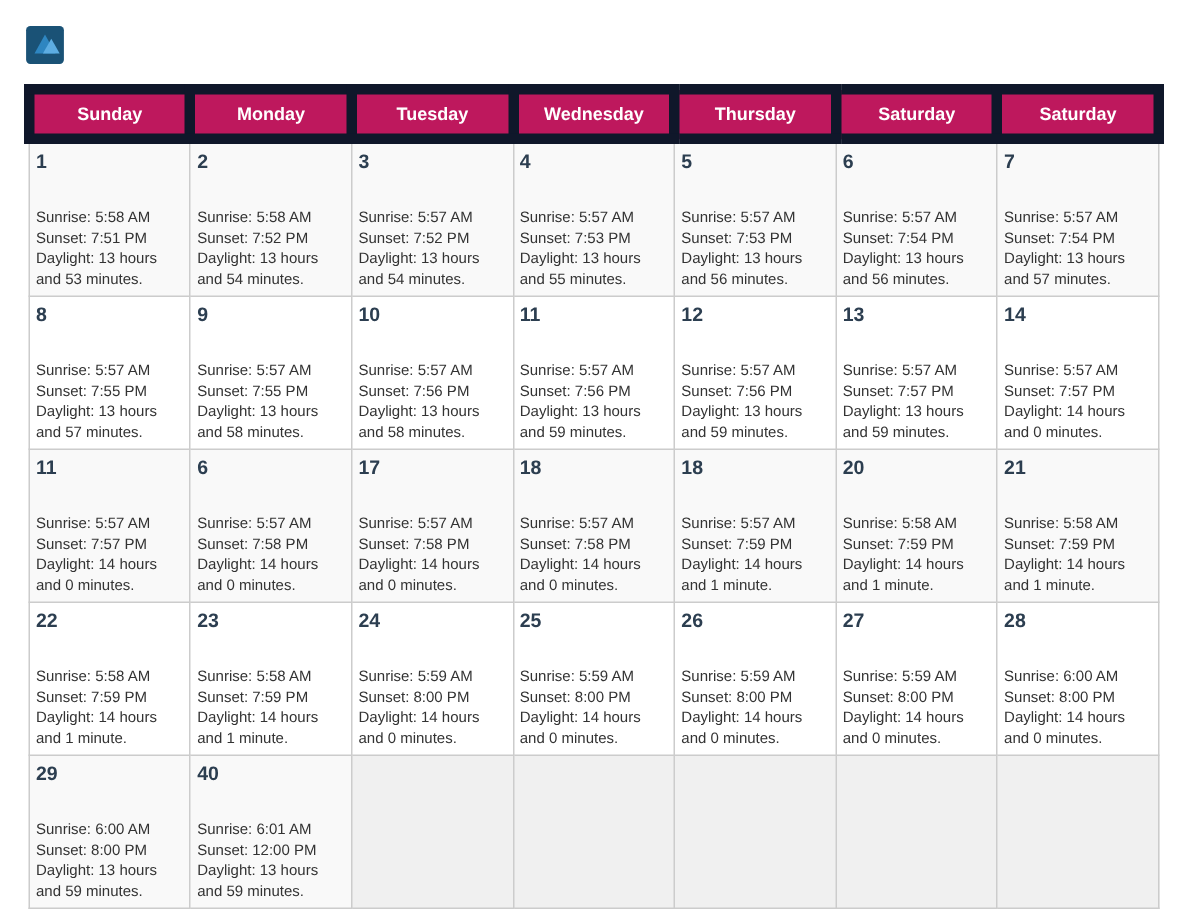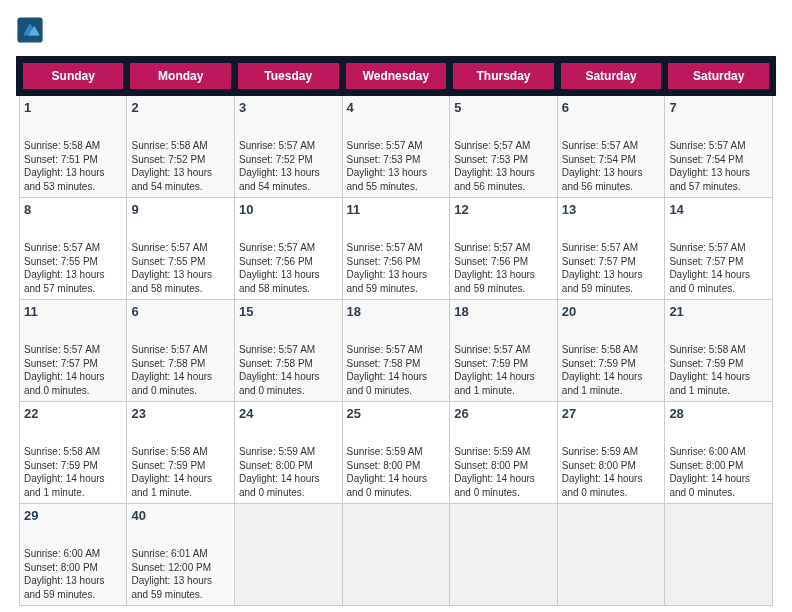--- a/index.html
+++ b/index.html
@@ -230,21 +230,21 @@
 and 0 minutes.</div>
         </td>
         <td>
           <span class="day-number">6</span>
           <div class="day-info" style="white-space: pre-line;">Sunrise: 5:57 AM
 Sunset: 7:58 PM
 Daylight: 14 hours
 and 0 minutes.</div>
         </td>
         <td>
-          <span class="day-number">15</span>
+          <span class="day-number">17</span>
           <div class="day-info" style="white-space: pre-line;">Sunrise: 5:57 AM
 Sunset: 7:58 PM
 Daylight: 14 hours
 and 0 minutes.</div>
         </td>
         <td>
           <span class="day-number">18</span>
           <div class="day-info" style="white-space: pre-line;">Sunrise: 5:57 AM
 Sunset: 7:58 PM
 Daylight: 14 hours

